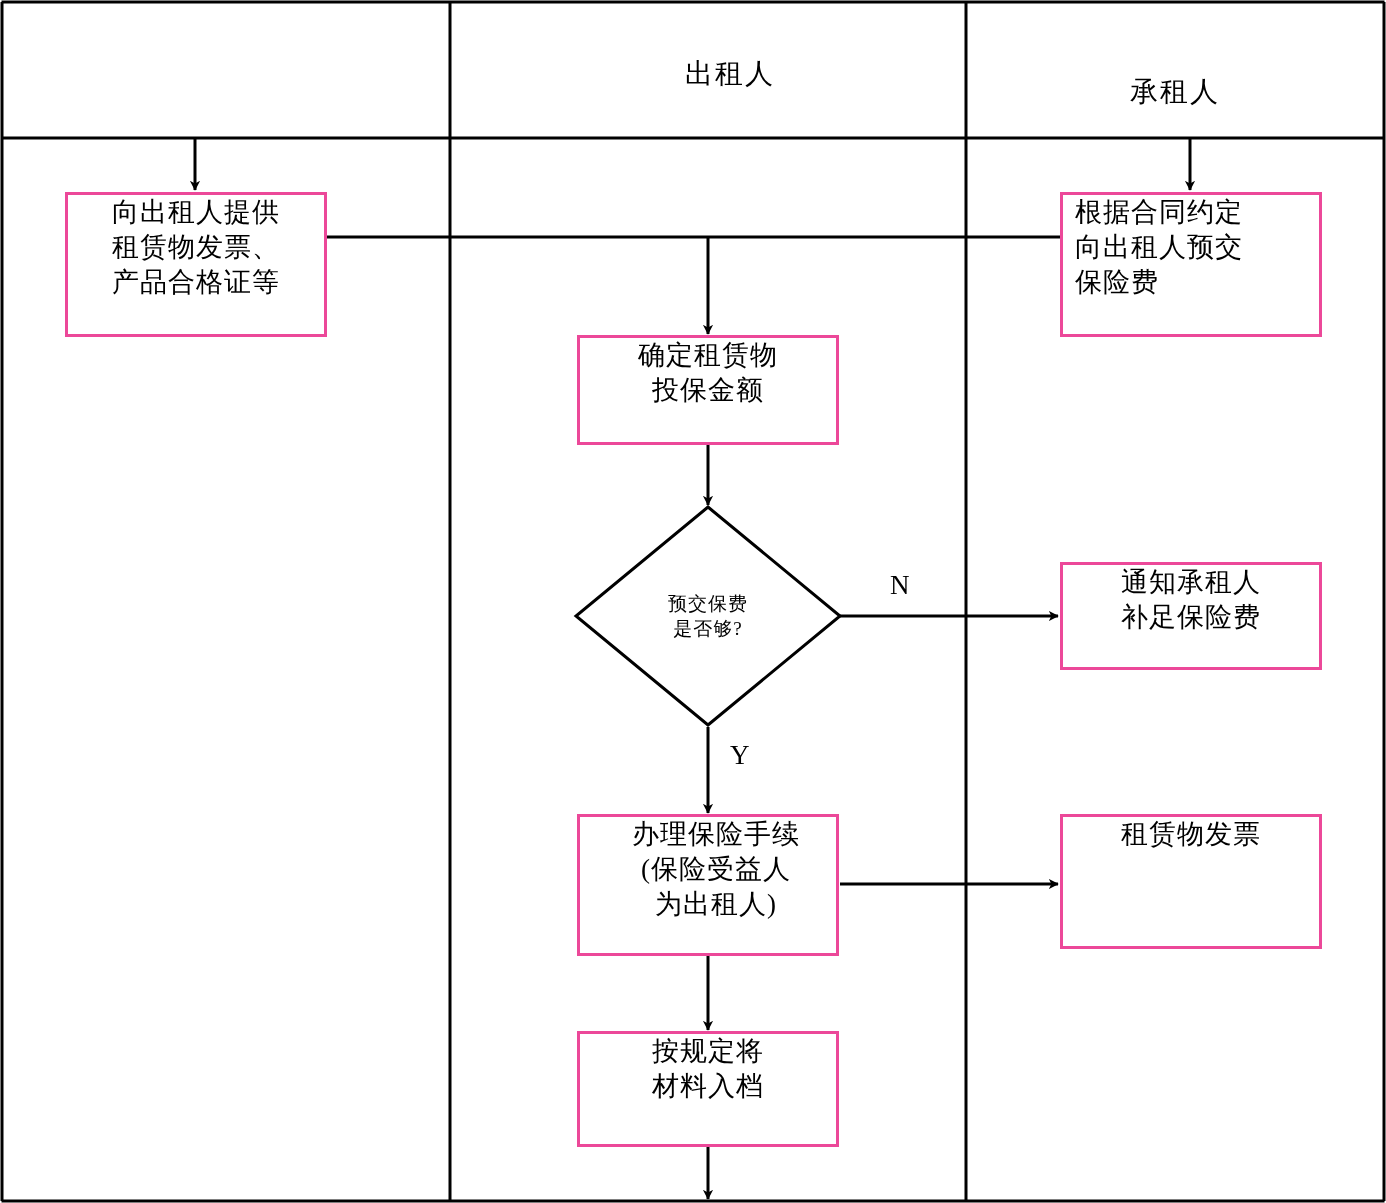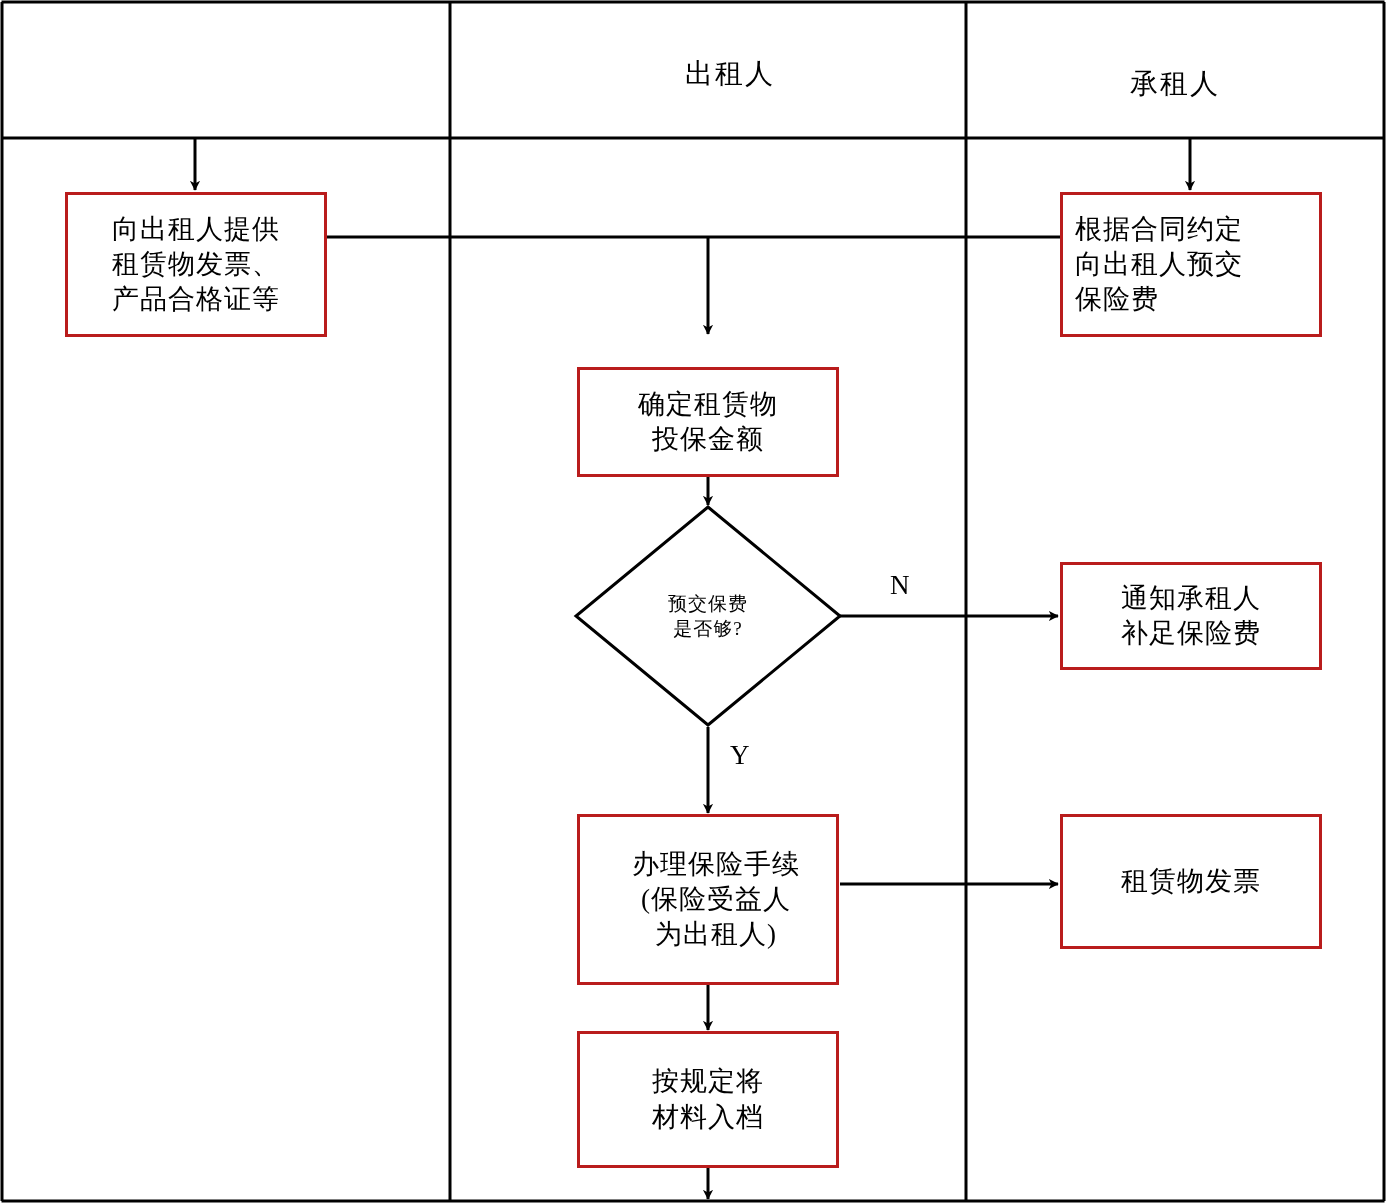--- a/index.html
+++ b/index.html
@@ -22,24 +22,23 @@
   svg.layer {
     position: absolute;
     left: 0;
     top: 0;
     width: 1386px;
     height: 1203px;
   }
   .node {
     position: absolute;
     box-sizing: border-box;
-    border: 3px solid #b91c1c;
+    border: 3px solid #ec4899;
     background: #ffffff;
     display: flex;
-    align-items: center;
     justify-content: center;
     text-align: center;
     font-size: 27px;
     line-height: 1.30;
     letter-spacing: 1px;
     white-space: pre-line;
   }
   .node.left-align {
     justify-content: flex-start;
     text-align: left;
@@ -137,62 +136,62 @@
     </g>
 
     <g stroke="#000000" stroke-width="3" fill="#ffffff">
       <polygon points="708,507 840,616 708,725 576,616"></polygon>
     </g>
   </svg>
 
   <div class="lane-header" style="left:472px; top:2px; width:516px; height:144px;">
     <span>出租人</span>
   </div>
-  <div class="lane-header" style="left:966px; top:6px; width:418px; height:156px;">
+  <div class="lane-header" style="left:966px; top:14px; width:418px; height:156px;">
     <span>承租人</span>
   </div>
 
   <div class="node" style="left:65px; top:192px; width:262px; height:145px;">
     <span>向出租人提供
 租赁物发票、
 产品合格证等</span>
   </div>
 
   <div class="node left-align" style="left:1060px; top:192px; width:262px; height:145px;">
     <span>根据合同约定
 向出租人预交
 保险费</span>
   </div>
 
-  <div class="node" style="left:577px; top:335px; width:262px; height:110px;margin-top:32px;">
+  <div class="node" style="left:577px; top:335px; width:262px; height:110px;">
     <span>确定租赁物
 投保金额</span>
   </div>
 
   <div class="diamond-wrap" style="left:576px; top:507px; width:264px; height:218px;">
     <div class="diamond-label">预交保费
 是否够?</div>
   </div>
 
   <div class="node" style="left:1060px; top:562px; width:262px; height:108px;">
     <span>通知承租人
 补足保险费</span>
   </div>
 
-  <div class="node" style="left:577px; top:814px; width:262px; height:171px;padding-left:16px;">
+  <div class="node" style="left:577px; top:814px; width:262px; height:142px;padding-left:16px;">
     <span>办理保险手续
 (保险受益人
 为出租人)</span>
   </div>
 
   <div class="node" style="left:1060px; top:814px; width:262px; height:135px;">
     <span>租赁物发票</span>
   </div>
 
-  <div class="node" style="left:577px; top:1031px; width:262px; height:137px;">
+  <div class="node" style="left:577px; top:1031px; width:262px; height:116px;">
     <span>按规定将
 材料入档</span>
   </div>
 
   <div class="edge-label" style="left:890px; top:570px;">N</div>
   <div class="edge-label" style="left:730px; top:740px;">Y</div>
 
 </div>
 
 </body></html>

